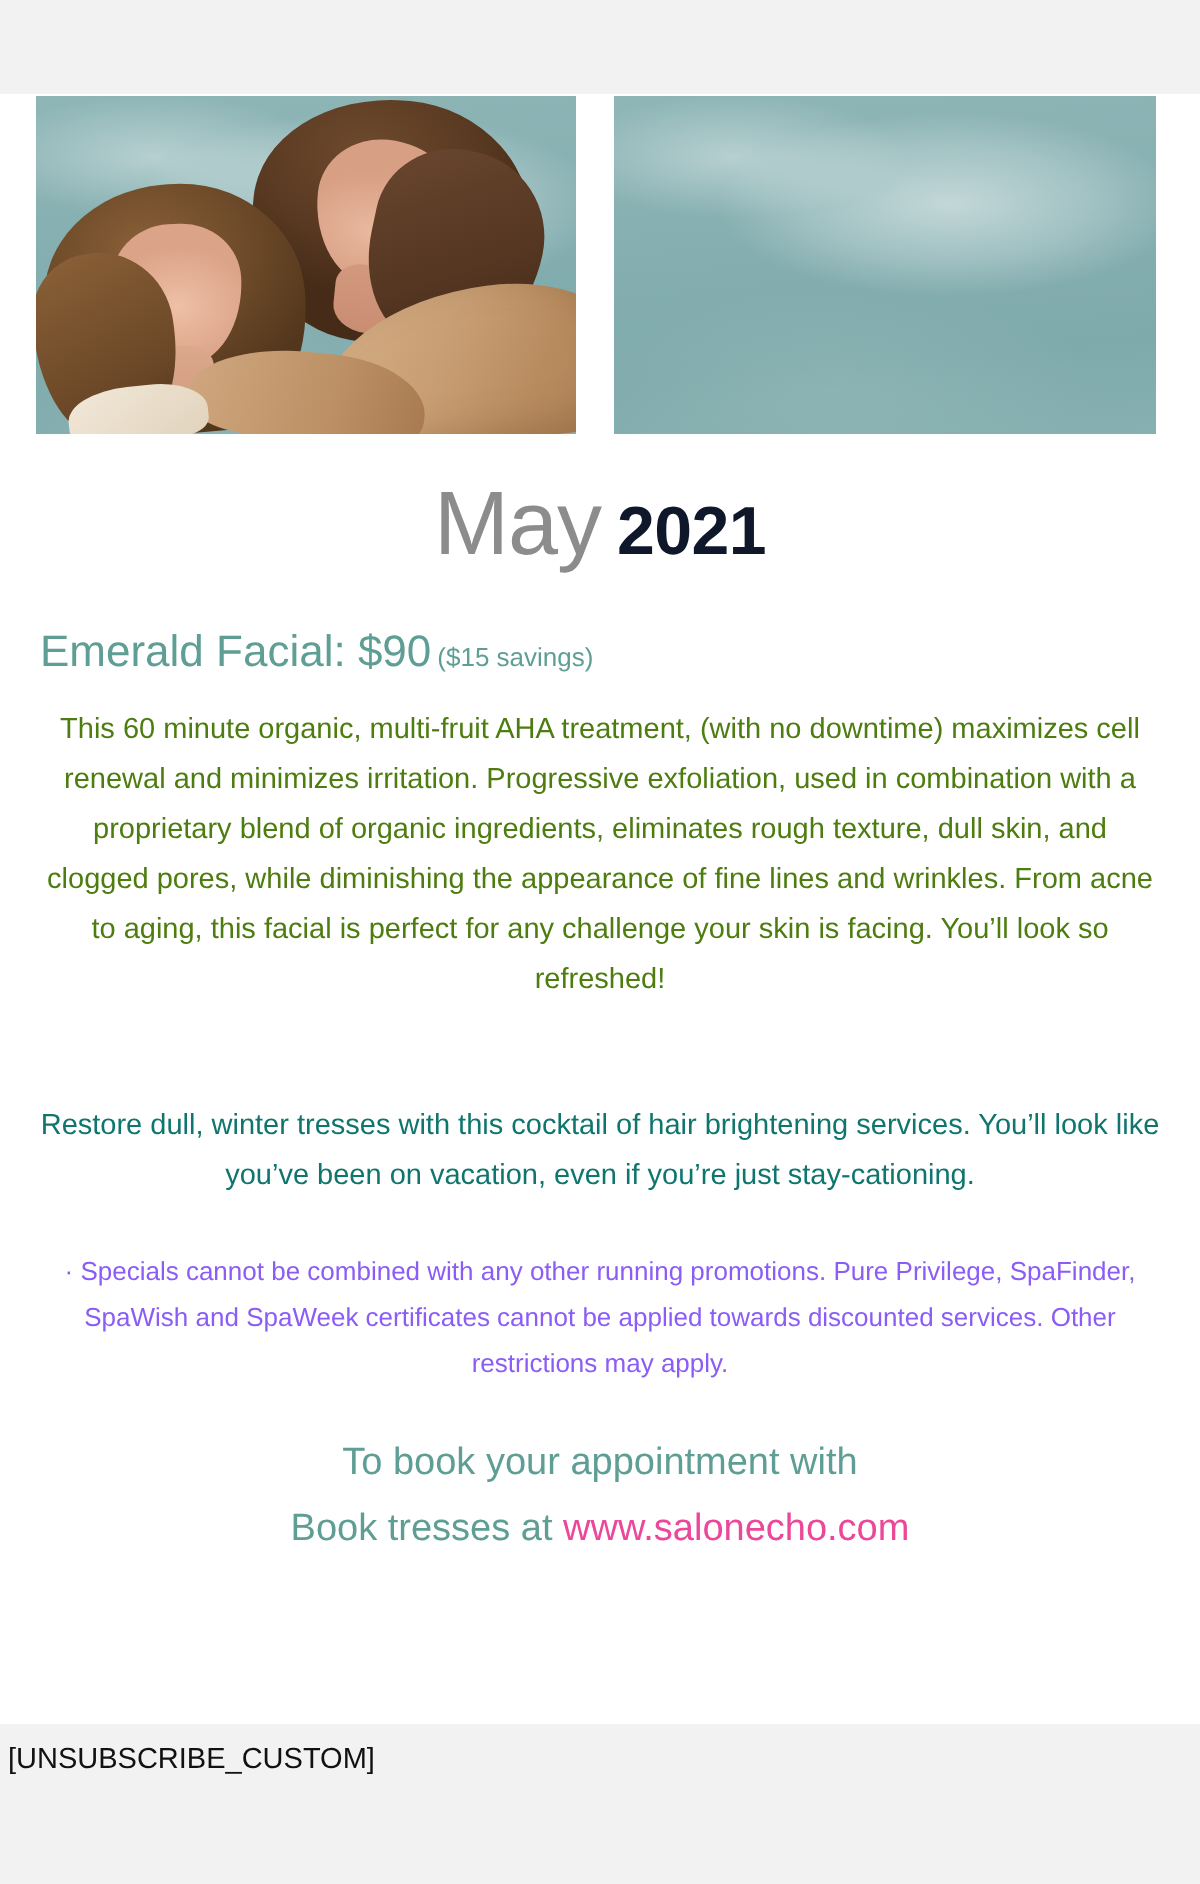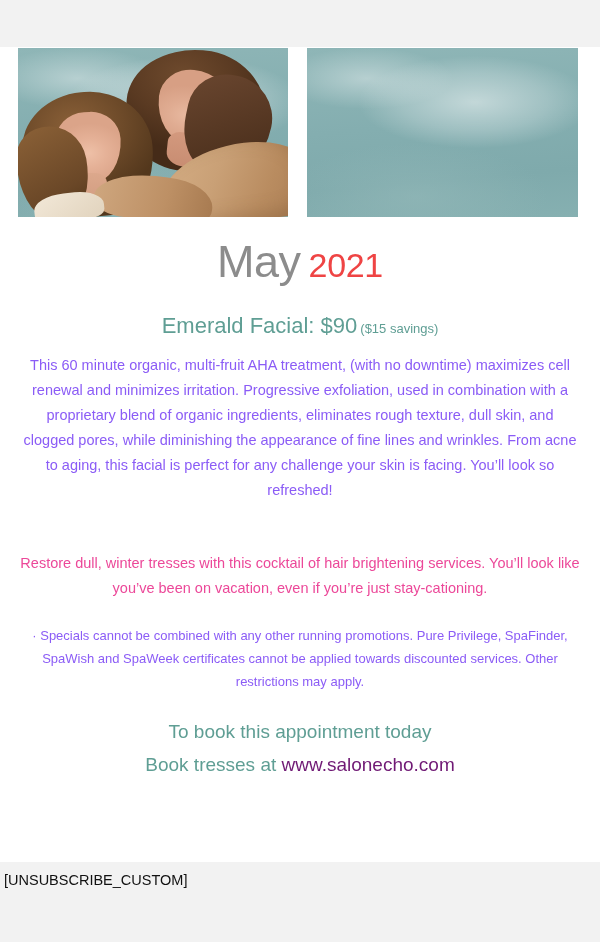--- a/index.html
+++ b/index.html
@@ -200,28 +200,28 @@
     white-space: nowrap;
   }
   .month-name {
     font-size: 45px;
     color: #8c8c8c;
     font-weight: 400;
     letter-spacing: -0.5px;
   }
   .month-year {
     font-size: 34px;
-    color: #ef4444;
-    font-weight: 400;
+    color: #0f172a;
+    font-weight: 700;
     margin-left: 8px;
     letter-spacing: -0.3px;
   }
 
   .offer-title {
-    text-align: center;
+    text-align: left;
     margin: 0;
     padding: 29px 20px 0 20px;
     color: #5f9e94;
     font-size: 22px;
     font-weight: 400;
     line-height: 1.2;
   }
   .offer-title .savings {
     font-size: 13px;
     margin-left: 3px;
@@ -238,34 +238,34 @@
     white-space: nowrap;
   }
   .offer-title-wide .plus {
     font-size: 14px;
   }
 
   .body-copy {
     margin: 0;
     padding: 14px 20px 0 20px;
     text-align: center;
-    color: #8b5cf6;
+    color: #4d7c0f;
     font-size: 14.5px;
     line-height: 25px;
   }
 
   .section-gap {
     height: 37px;
   }
 
   .body-copy-2 {
     margin: 0;
     padding: 11px 18px 0 18px;
     text-align: center;
-    color: #ec4899;
+    color: #0f766e;
     font-size: 14.5px;
     line-height: 25px;
   }
 
   .fine-print {
     margin: 0;
     padding: 23px 22px 0 22px;
     text-align: center;
     color: #8b5cf6;
     font-size: 13px;
@@ -275,21 +275,21 @@
   .cta-block {
     padding: 22px 0 0 0;
     text-align: center;
   }
   .cta-line {
     color: #5f9e94;
     font-size: 19px;
     line-height: 33px;
   }
   .cta-url {
-    color: #701a75;
+    color: #ec4899;
   }
 
   
   .unsub-bar {
     position: absolute;
     left: 0;
     top: 866px;
     width: 588px;
     padding: 4px 4px 0 4px;
     box-sizing: border-box;
@@ -343,21 +343,21 @@
     <p class="body-copy">This 60 minute organic, multi-fruit AHA treatment, (with no downtime) maximizes cell renewal and minimizes irritation. Progressive exfoliation, used in combination with a proprietary blend of organic ingredients, eliminates rough texture, dull skin, and clogged pores, while diminishing the appearance of fine lines and wrinkles. From acne to aging, this facial is perfect for any challenge your skin is facing. You’ll look so refreshed!</p>
 
     <div class="section-gap"></div>
 
 
     <p class="body-copy-2">Restore dull, winter tresses with this cocktail of hair brightening services. You’ll look like you’ve been on vacation, even if you’re just stay-cationing.</p>
 
     <p class="fine-print">· Specials cannot be combined with any other running promotions. Pure Privilege, SpaFinder, SpaWish and SpaWeek certificates cannot be applied towards discounted services. Other restrictions may apply.</p>
 
     <div class="cta-block">
-      <div class="cta-line">To book this appointment today</div>
+      <div class="cta-line">To book your appointment with</div>
       <div class="cta-line"><span>Book tresses at </span><span class="cta-url">www.salonecho.com</span></div>
     </div>
 
   </div>
 
 </div>
 
 <div class="unsub-bar">
   <span class="unsub-text">[UNSUBSCRIBE_CUSTOM]</span>
 </div>

